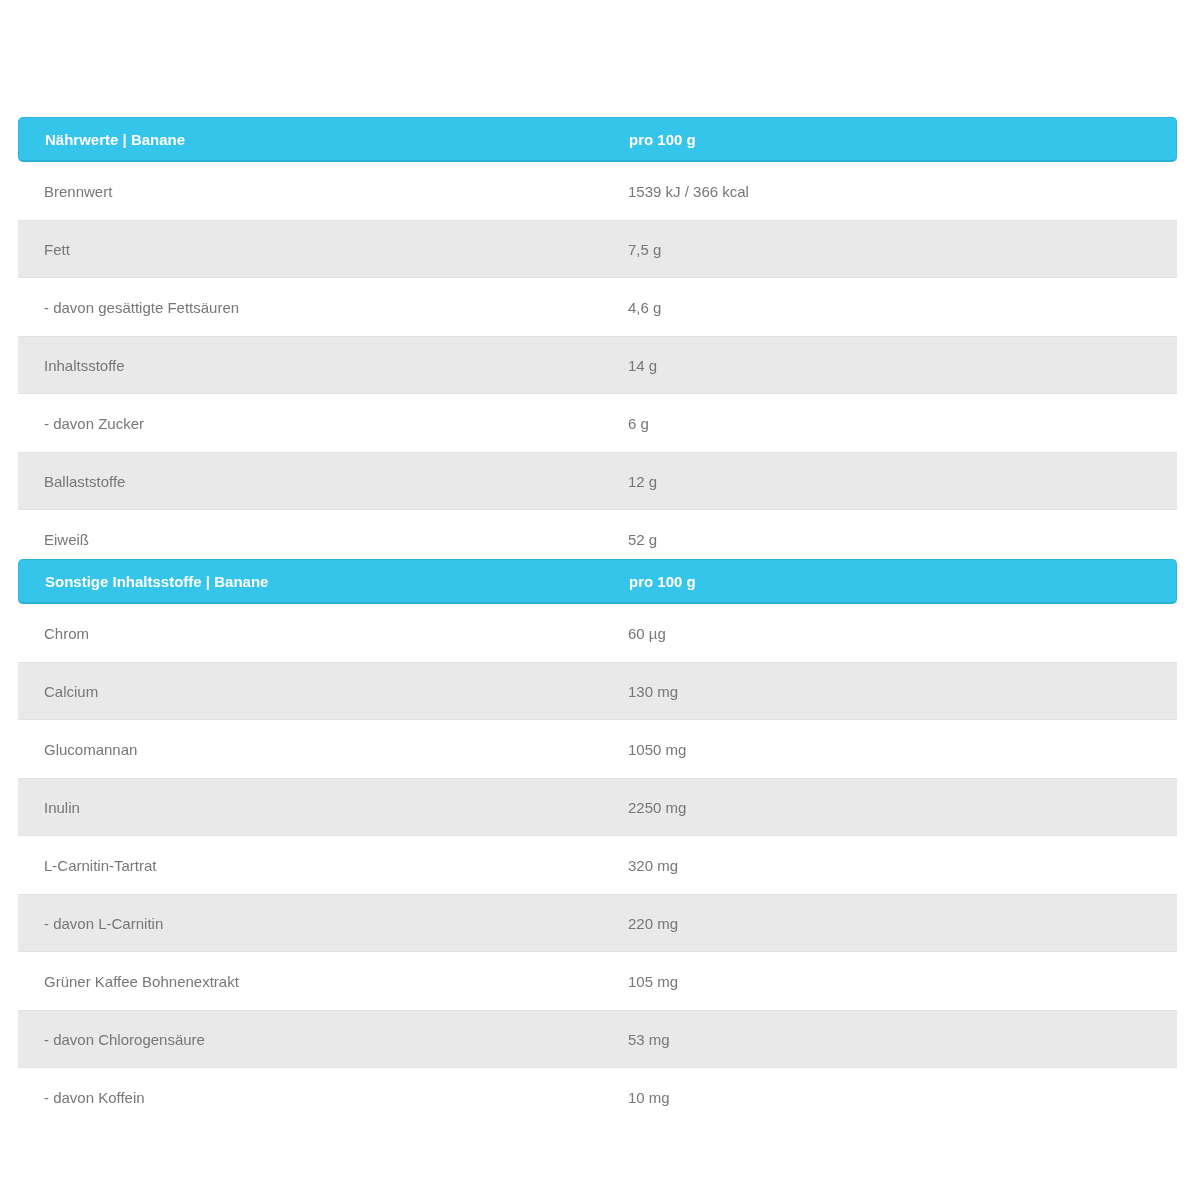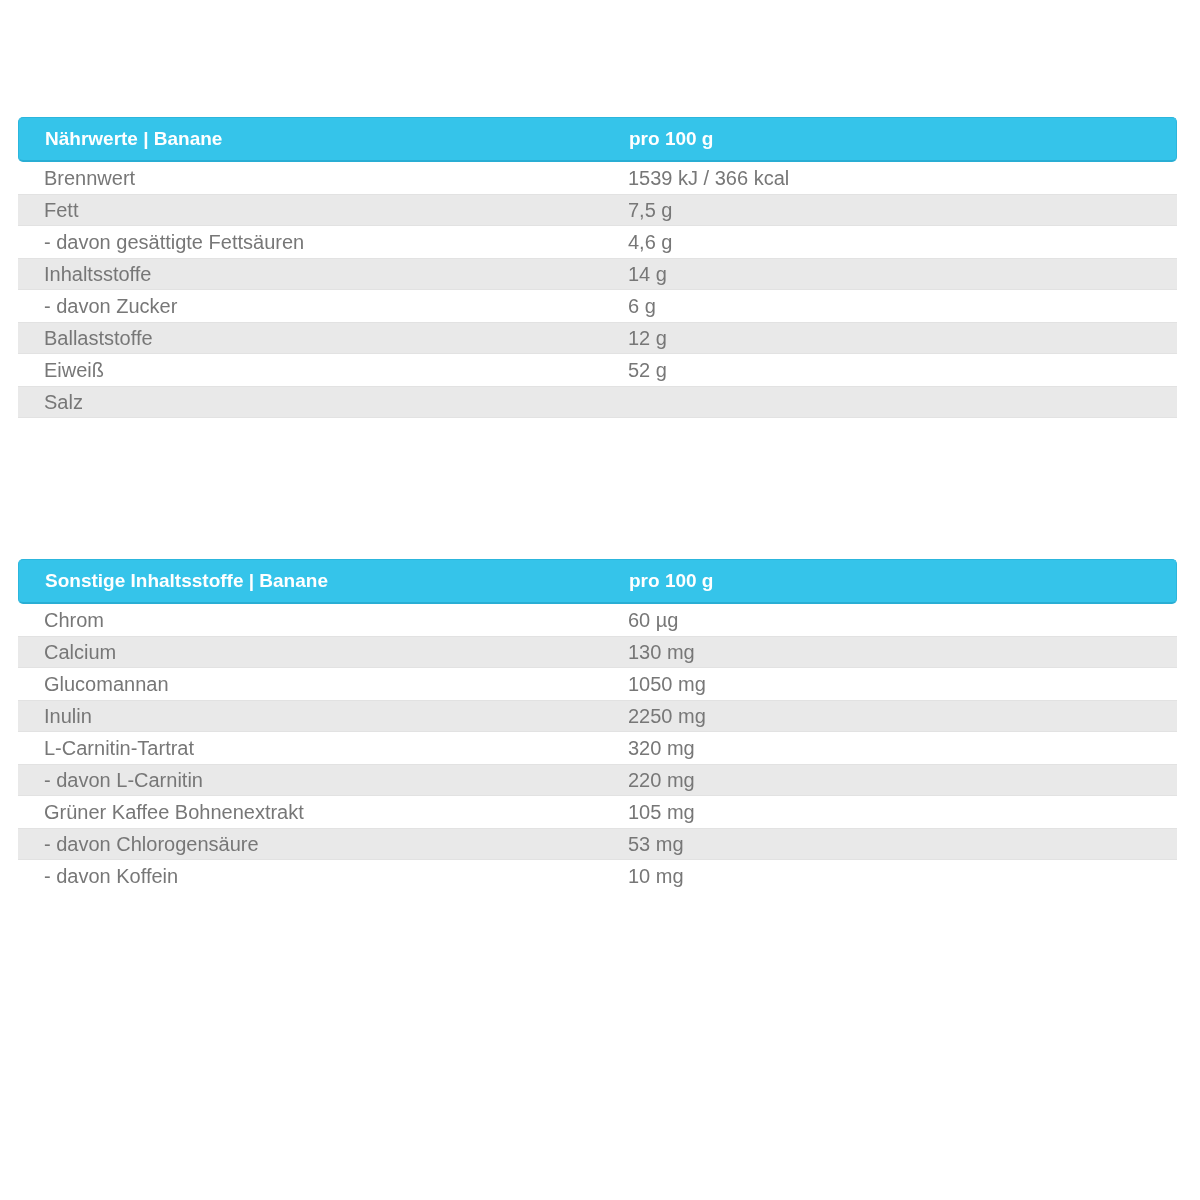--- a/index.html
+++ b/index.html
@@ -27,33 +27,33 @@
     display: grid;
     grid-template-columns: 610px 1fr;
     align-items: center;
     height: 45px;
     box-sizing: border-box;
     background: #35c4ea;
     border: 1px solid #2cb6dd;
     border-bottom: 2px solid #29aed4;
     border-radius: 5px;
     color: #ffffff;
-    font-size: 19px;
+    font-size: 15px;
     font-weight: bold;
   }
   .c1 { padding-left: 26px; }
   .c2 { padding-left: 0; }
 
   .rows { width: 100%; }
   .trow {
     display: grid;
     grid-template-columns: 610px 1fr;
     align-items: center;
-    height: 32px;
-    font-size: 20px;
+    height: 58px;
+    font-size: 15px;
     color: #777777;
     background: #ffffff;
   }
   .trow:nth-child(even) {
     background: #e9e9e9;
     box-shadow: inset 0 1px 0 #e2e2e2, inset 0 -1px 0 #e2e2e2;
   }
 </style>
 </head>
 <body>

